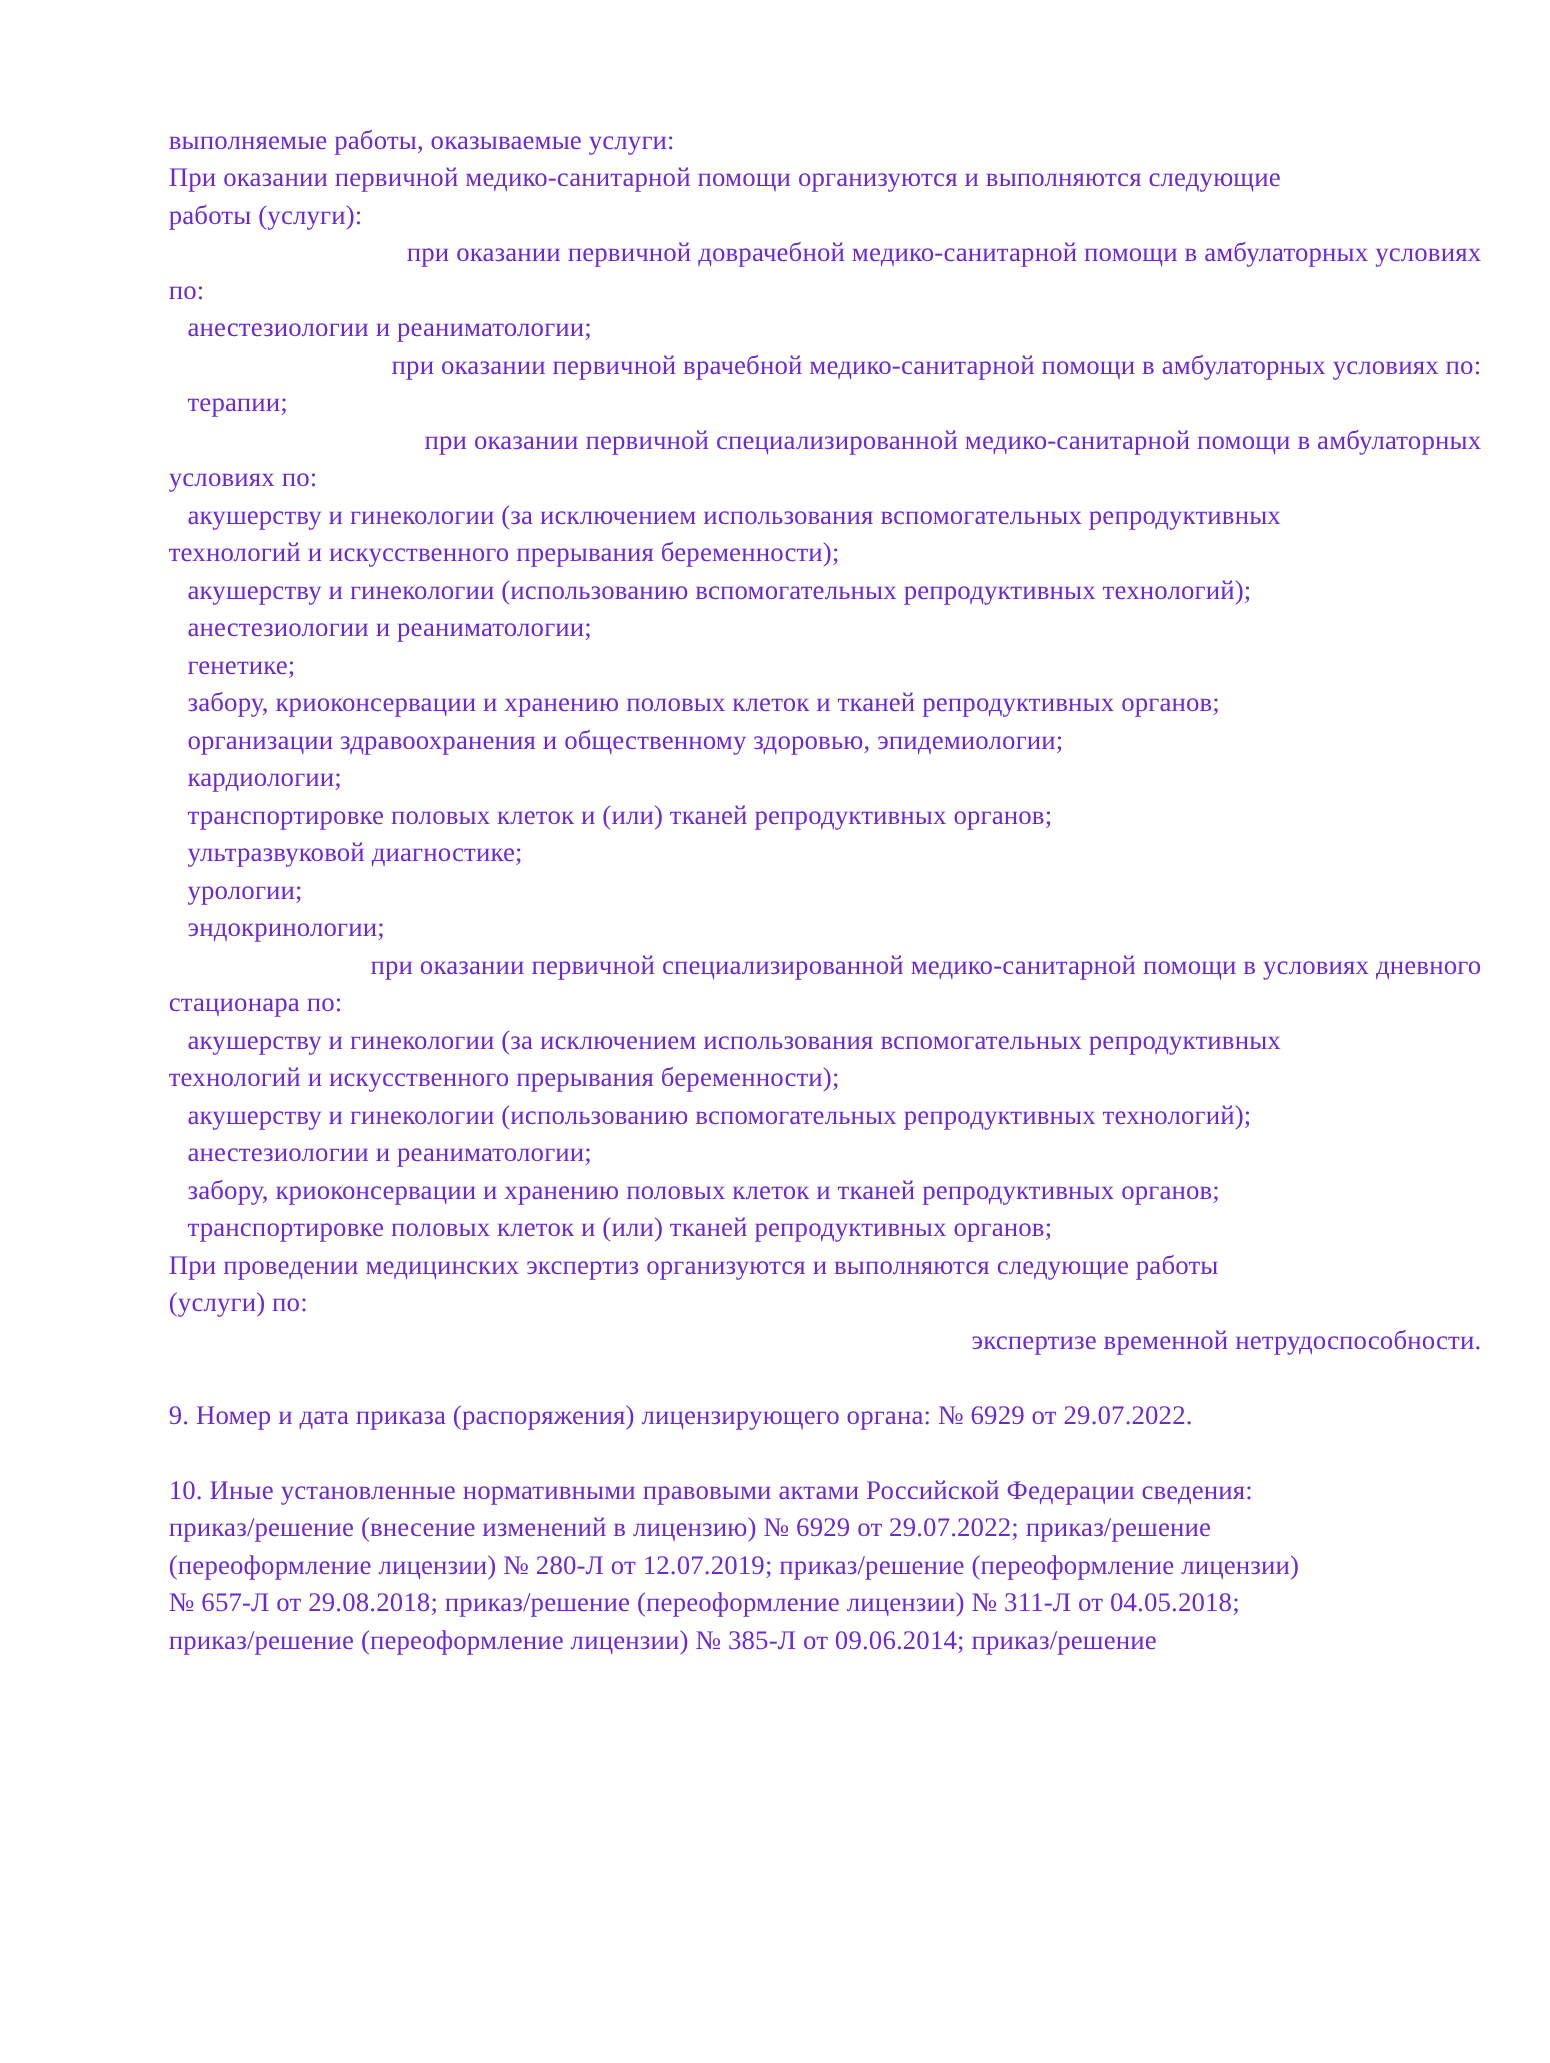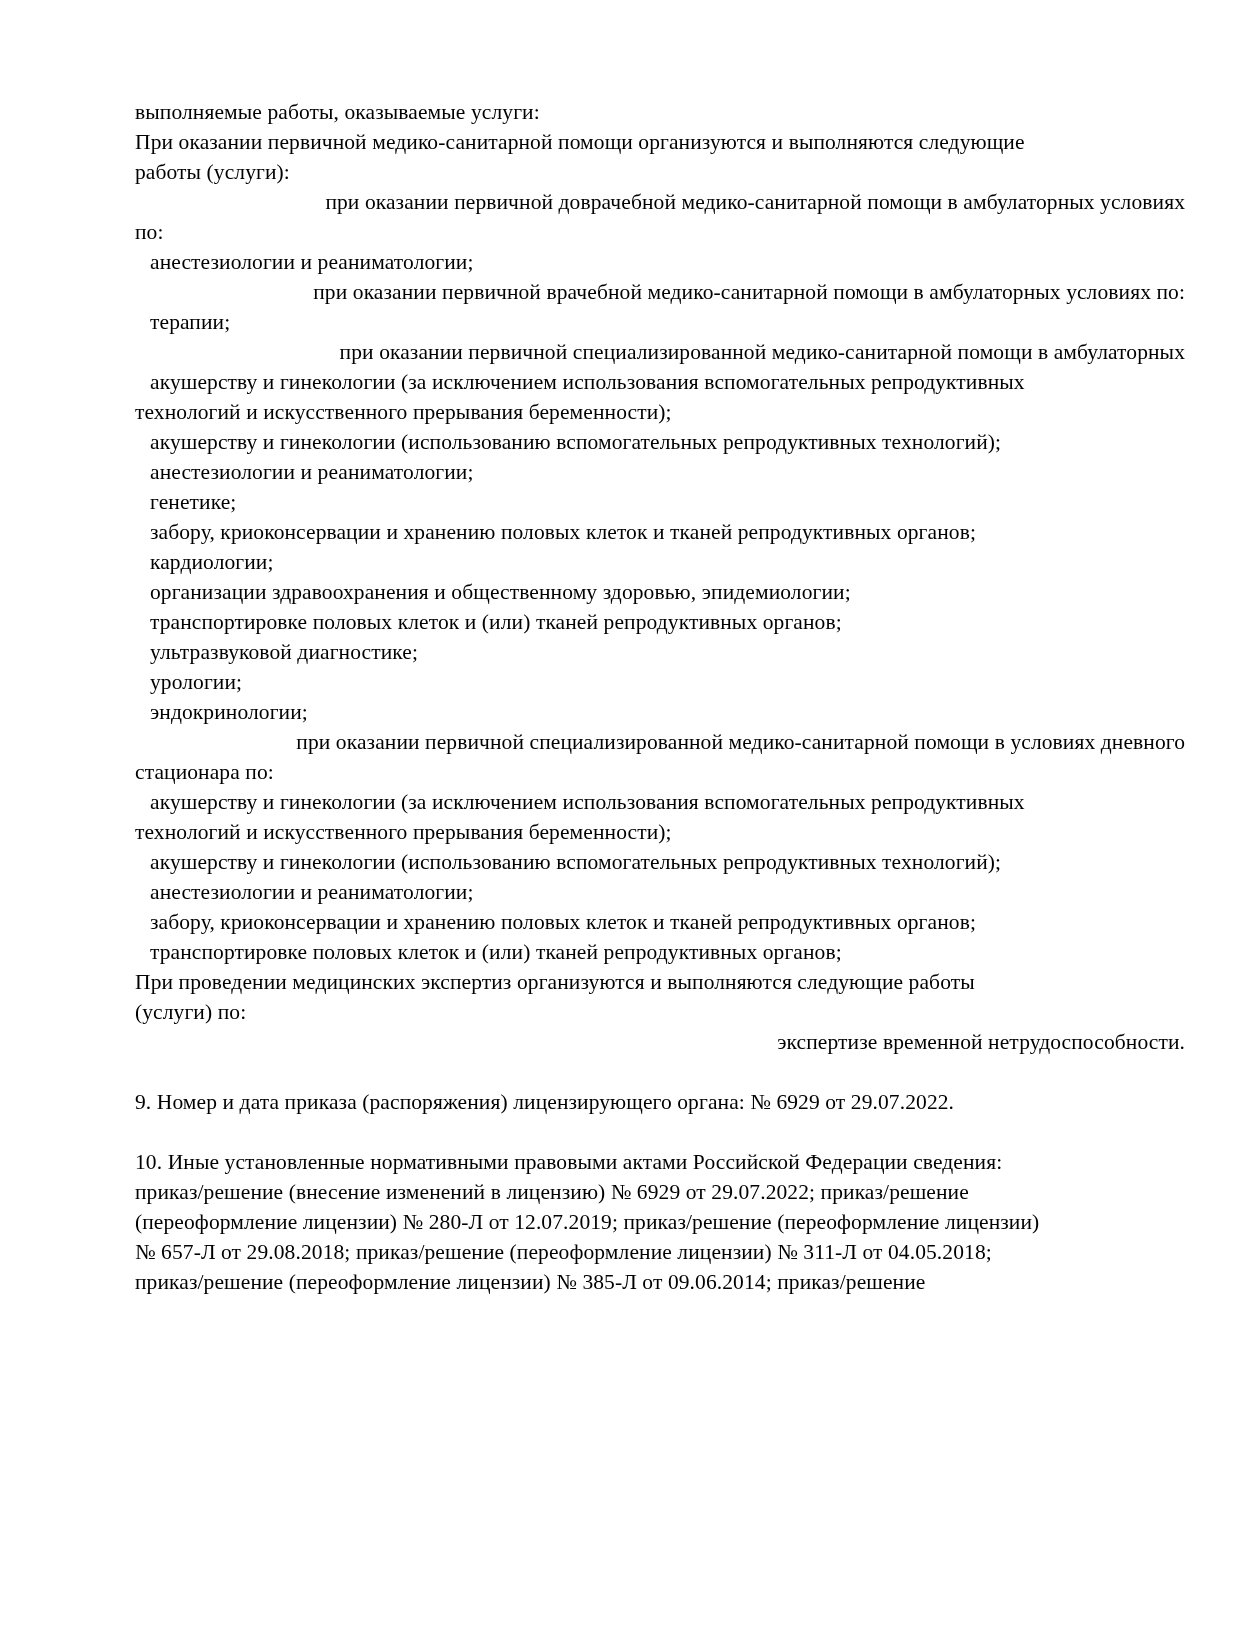--- a/index.html
+++ b/index.html
@@ -9,21 +9,21 @@
   }
   .page {
     position: relative;
     width: 1240px;
     height: 1650px;
     background: #ffffff;
     box-sizing: border-box;
     padding: 97px 55px 0 135px;
     font-family: "Liberation Serif", "DejaVu Serif", serif;
     font-size: 21.5px;
-    color: #000000;
+    color: #6d28d9;
     overflow: hidden;
   }
   .text-block {
     width: 1050px;
   }
   .line {
     height: 30px;
     line-height: 30px;
     white-space: nowrap;
     letter-spacing: 0.1px;
@@ -40,28 +40,29 @@
   <div class="text-block">
       <div class="line indent-0">выполняемые работы, оказываемые услуги:</div>
       <div class="line indent-0">При оказании первичной медико-санитарной помощи организуются и выполняются следующие</div>
       <div class="line indent-0">работы (услуги):</div>
       <div class="line indent-1">при оказании первичной доврачебной медико-санитарной помощи в амбулаторных условиях</div>
       <div class="line indent-0">по:</div>
       <div class="line indent-2">анестезиологии и реаниматологии;</div>
       <div class="line indent-1">при оказании первичной врачебной медико-санитарной помощи в амбулаторных условиях по:</div>
       <div class="line indent-2">терапии;</div>
       <div class="line indent-1">при оказании первичной специализированной медико-санитарной помощи в амбулаторных</div>
+      <div class="line indent-0">условиях по:</div>
       <div class="line indent-2">акушерству и гинекологии (за исключением использования вспомогательных репродуктивных</div>
       <div class="line indent-0">технологий и искусственного прерывания беременности);</div>
       <div class="line indent-2">акушерству и гинекологии (использованию вспомогательных репродуктивных технологий);</div>
       <div class="line indent-2">анестезиологии и реаниматологии;</div>
       <div class="line indent-2">генетике;</div>
       <div class="line indent-2">забору, криоконсервации и хранению половых клеток и тканей репродуктивных органов;</div>
+      <div class="line indent-2">организации здравоохранения и общественному здоровью, эпидемиологии;</div>
       <div class="line indent-2">кардиологии;</div>
-      <div class="line indent-2">организации здравоохранения и общественному здоровью, эпидемиологии;</div>
       <div class="line indent-2">транспортировке половых клеток и (или) тканей репродуктивных органов;</div>
       <div class="line indent-2">ультразвуковой диагностике;</div>
       <div class="line indent-2">урологии;</div>
       <div class="line indent-2">эндокринологии;</div>
       <div class="line indent-1">при оказании первичной специализированной медико-санитарной помощи в условиях дневного</div>
       <div class="line indent-0">стационара по:</div>
       <div class="line indent-2">акушерству и гинекологии (за исключением использования вспомогательных репродуктивных</div>
       <div class="line indent-0">технологий и искусственного прерывания беременности);</div>
       <div class="line indent-2">акушерству и гинекологии (использованию вспомогательных репродуктивных технологий);</div>
       <div class="line indent-2">анестезиологии и реаниматологии;</div>

